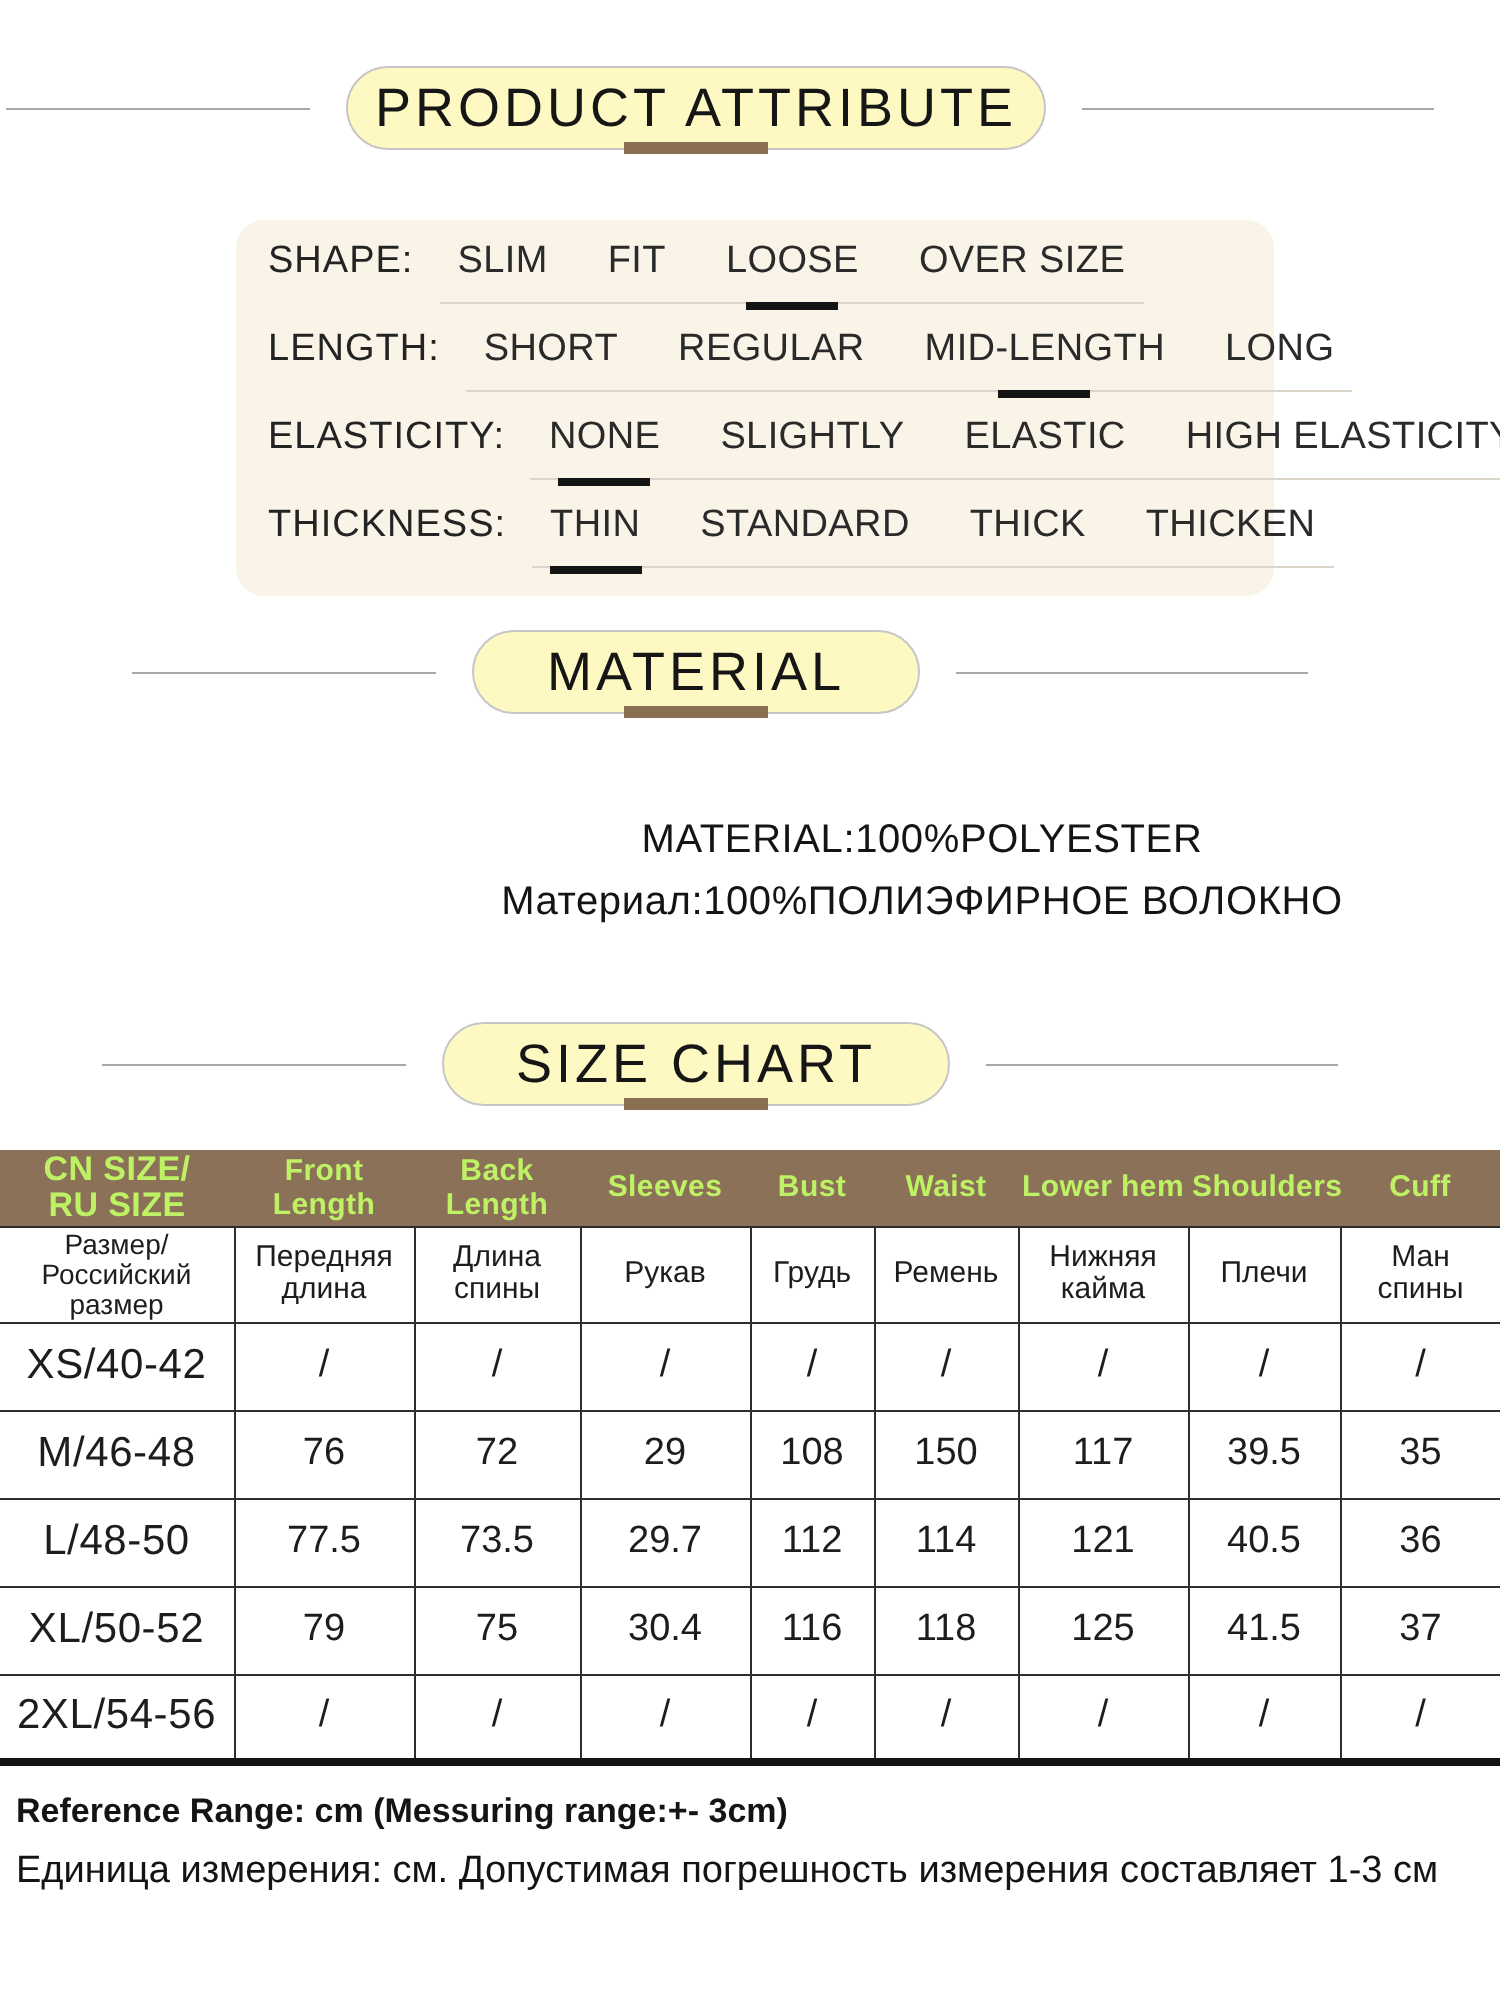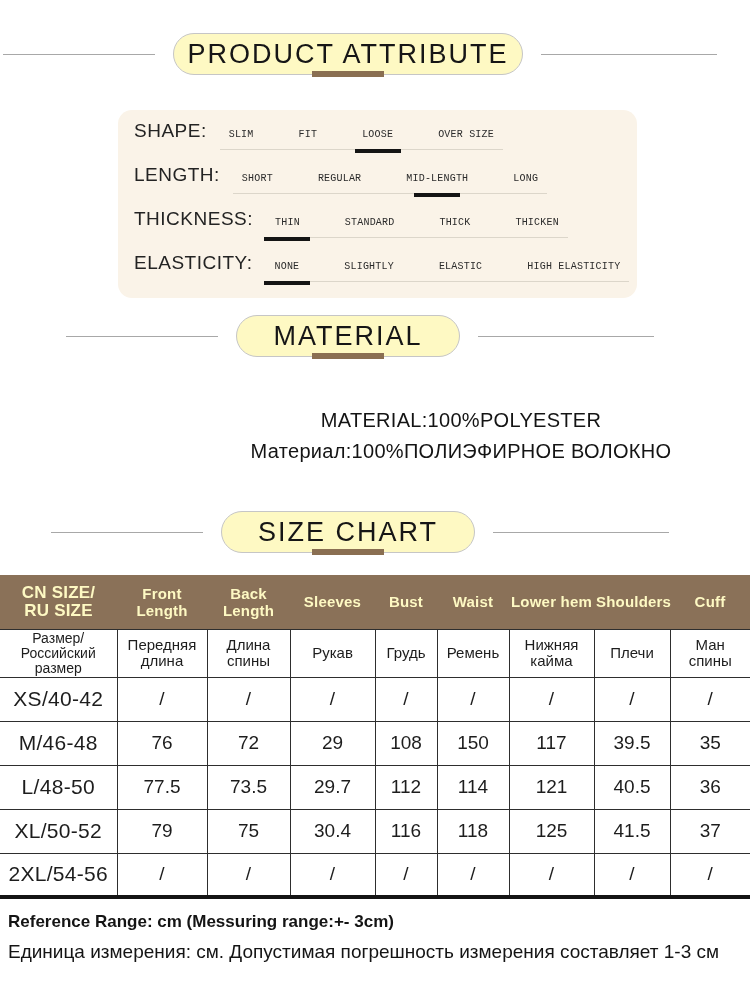--- a/index.html
+++ b/index.html
@@ -22,39 +22,39 @@
   .hr-line { width:152px; height:1px; background:#a8a8a8; margin:0 18px; flex:none; }
   .hr-line.right { width:176px; }
   
   .attr-box {
     width:519px; height:188px; margin:35px 0 0 118px; background:#faf3e8;
     border-radius:14px; padding:10px 0 16px 16px;
   }
   .attr-row { display:flex; align-items:baseline; height:44px; }
   .attr-label { font-size:19px; letter-spacing:.5px; color:#232323; white-space:nowrap; }
   .attr-options {
-    display:flex; gap:45px; margin-left:13px; padding:0 9px 9px;
-    border-bottom:1px solid #dcd6ca; font-size:10px; letter-spacing:.2px; color:#2a2a2a;font-family:Liberation Mono, monospace;
+    display:flex; gap:30px; margin-left:13px; padding:0 9px 9px;
+    border-bottom:1px solid #dcd6ca; font-size:19px; letter-spacing:.2px; color:#2a2a2a;
   }
   .attr-option { position:relative; white-space:nowrap; }
   .attr-option.selected::after {
     content:""; position:absolute; left:50%; transform:translateX(-50%);
     bottom:-13px; width:46px; height:4px; background:#141414;
   }
   
   .material-text { margin:48px 0 0 172px; font-size:20px; line-height:31px; color:#141414; letter-spacing:.3px;text-align:center; }
   
   table.size-table {
     width:750px; margin-top:22px; border-collapse:collapse; table-layout:fixed;
     border-bottom:4px solid #141414;
   }
   .size-table th, .size-table td { text-align:center; vertical-align:middle; white-space:pre-line; padding:0 2px; }
   .size-table .row-en th {
-    background:#8a7158; color:#fef9c3; font-weight:700; font-size:15px;
-    height:54px; border:none; letter-spacing:.2px;margin-top:30px;
+    background:#8a7158; color:#bef264; font-weight:700; font-size:15px;
+    height:38px; border:none; letter-spacing:.2px;margin-top:30px;
   }
   .size-table .row-en th.first { font-size:17px; line-height:18px; }
   .size-table td { border:1px solid #2e2e2e; }
   .size-table td:first-child { border-left:none; }
   .size-table td:last-child  { border-right:none; }
   .size-table .row-ru td { height:48px; font-size:15px; line-height:16px; color:#1d1d1d; }
   .size-table .row-ru td:first-child { font-size:14px; line-height:15px; }
   .size-table tbody td { height:44px; font-size:19px; color:#1d1d1d; }
   .size-table tbody td:first-child { font-size:21px; letter-spacing:.3px; }
   
@@ -86,35 +86,35 @@
     <div class="attr-row">
       <span class="attr-label">LENGTH:</span>
       <span class="attr-options">
         <span class="attr-option">SHORT</span>
         <span class="attr-option">REGULAR</span>
         <span class="attr-option selected">MID-LENGTH</span>
         <span class="attr-option">LONG</span>
       </span>
     </div>
     <div class="attr-row">
+      <span class="attr-label">ELASTICITY:</span>
+      <span class="attr-options">
+        <span class="attr-option selected">NONE</span>
+        <span class="attr-option">SLIGHTLY</span>
+        <span class="attr-option">ELASTIC</span>
+        <span class="attr-option">HIGH ELASTICITY</span>
+      </span>
+    </div>
+    <div class="attr-row">
       <span class="attr-label">THICKNESS:</span>
       <span class="attr-options">
         <span class="attr-option selected">THIN</span>
         <span class="attr-option">STANDARD</span>
         <span class="attr-option">THICK</span>
         <span class="attr-option">THICKEN</span>
-      </span>
-    </div>
-    <div class="attr-row">
-      <span class="attr-label">ELASTICITY:</span>
-      <span class="attr-options">
-        <span class="attr-option selected">NONE</span>
-        <span class="attr-option">SLIGHTLY</span>
-        <span class="attr-option">ELASTIC</span>
-        <span class="attr-option">HIGH ELASTICITY</span>
       </span>
     </div>
   </div>
 
 <div class="section-header sh-mat">
   <span class="hr-line"></span>
   <span class="pill">
     <span>MATERIAL</span>
     <span class="pill-bar"></span>
   </span>

